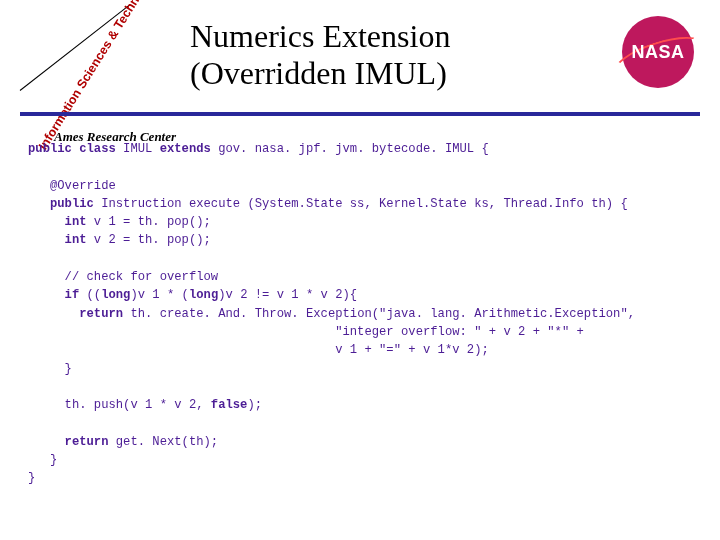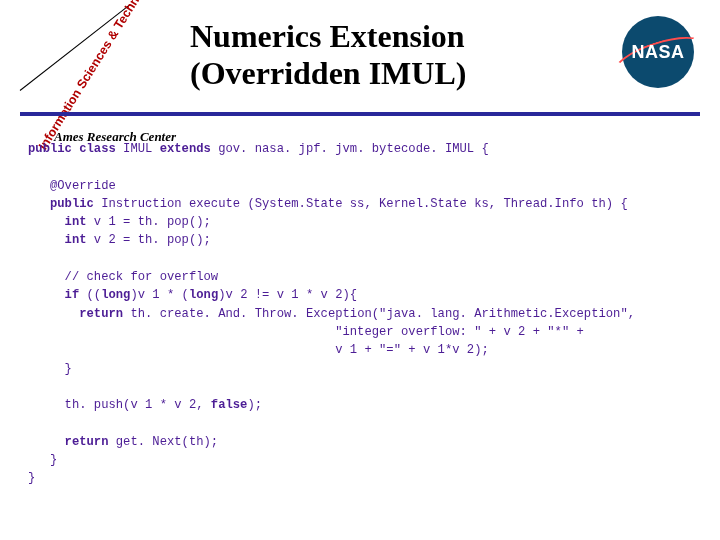--- a/index.html
+++ b/index.html
@@ -14,35 +14,35 @@
   }
   .header {
     position: relative;
     height: 120px;
   }
   .title {
     position: absolute;
     top: 18px;
     left: 190px;
     font-size: 32px;
-    font-weight: bold;
+    font-weight: normal;
     line-height: 1.15;
     text-align: left;
   }
   .nasa-logo {
     position: absolute;
     top: 16px;
     right: 20px;
     width: 78px;
     height: 68px;
   }
   .nasa-circle {
     width: 72px;
     height: 72px;
-    background: #0c4a6e;
+    background: #be185d;
     border-radius: 50%;
     position: relative;
     display: flex;
     align-items: center;
     justify-content: center;
   }
   .nasa-text {
     color: #fff;
     font-family: Arial, sans-serif;
     font-weight: 900;

